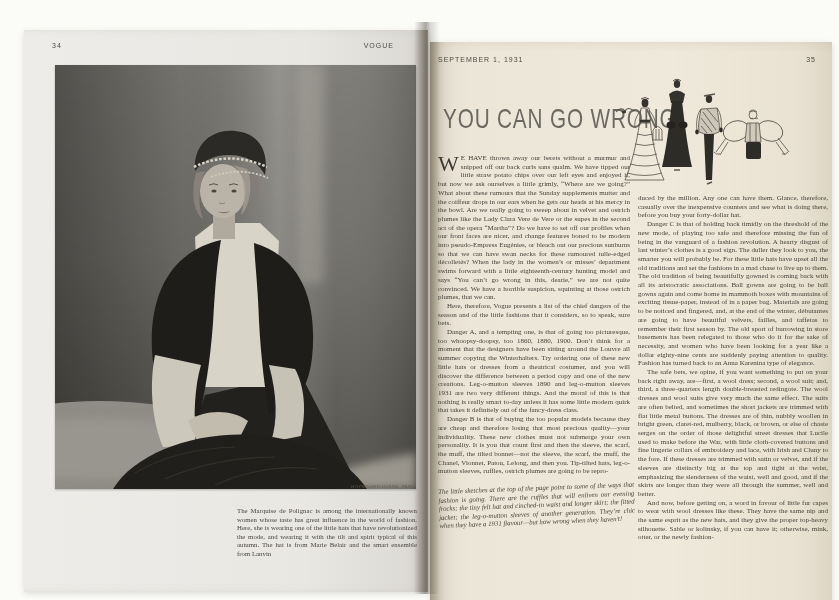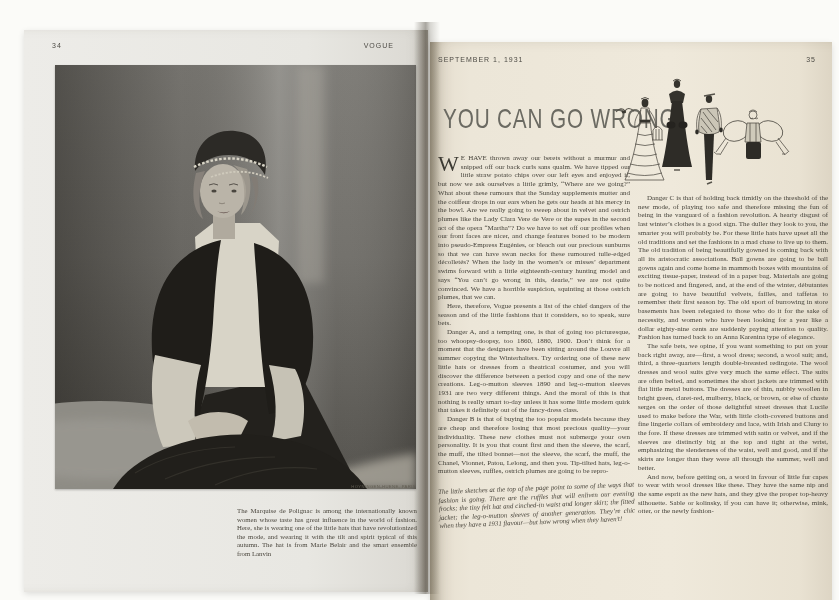--- a/index.html
+++ b/index.html
@@ -173,19 +173,20 @@
 
     <div class="col col1">
       <p class="noindent"><span class="dropcap">W</span><span>E HAVE thrown away our berets without a murmur and snipped off our back curls sans qualm. We have tipped our little straw potato chips over our left eyes and enjoyed it, but now we ask ourselves a little grimly, “Where are we going?” What about these rumours that the Sunday supplements mutter and the coiffeur drops in our ears when he gets our heads at his mercy in the bowl. Are we really going to sweep about in velvet and ostrich plumes like the Lady Clara Vere de Vere or the supes in the second act of the opera “Martha”? Do we have to set off our profiles when our front faces are nicer, and change features boned to be modern into pseudo-Empress Eugénies, or bleach out our precious sunburns so that we can have swan necks for these rumoured tulle-edged décolletés? When the lady in the women’s or misses’ department swims forward with a little eighteenth-century hunting model and says “You can’t go wrong in this, dearie,” we are not quite convinced. We have a horrible suspicion, squinting at those ostrich plumes, that we can.</span></p>
       <p>Here, therefore, Vogue presents a list of the chief dangers of the season and of the little fashions that it considers, so to speak, sure bets.</p>
       <p>Danger A, and a tempting one, is that of going too picturesque, too whoopsy-doopsy, too 1860, 1880, 1900. Don’t think for a moment that the designers have been sitting around the Louvre all summer copying the Winterhalters. Try ordering one of these new little hats or dresses from a theatrical costumer, and you will discover the difference between a period copy and one of the new creations. Leg-o-mutton sleeves 1890 and leg-o-mutton sleeves 1931 are two very different things. And the moral of this is that nothing is really smart to-day unless it has some little modern quirk that takes it definitely out of the fancy-dress class.</p>
       <p>Danger B is that of buying the too popular models because they are cheap and therefore losing that most precious quality—your individuality. These new clothes must not submerge your own personality. It is you that count first and then the sleeve, the scarf, the muff, the tilted bonnet—not the sleeve, the scarf, the muff, the Chanel, Vionnet, Patou, Lelong, and then you. Tip-tilted hats, leg-o-mutton sleeves, ruffles, ostrich plumes are going to be repro-</p>
       <div class="footnote">The little sketches at the top of the page point to some of the ways that fashion is going. There are the ruffles that will enliven our evening frocks; the tiny felt hat and cinched-in waist and longer skirt; the fitted jacket; the leg-o-mutton sleeves of another generation. They’re chic when they have a 1931 flavour—but how wrong when they haven’t!</div>
     </div>
 
     <div class="col col2">
+      <p class="noindent">duced by the million. Any one can have them. Glance, therefore, casually over the inexpensive counters and see what is doing there, before you buy your forty-dollar hat.</p>
       <p>Danger C is that of holding back timidly on the threshold of the new mode, of playing too safe and therefore missing the fun of being in the vanguard of a fashion revolution. A hearty disgust of last winter’s clothes is a good sign. The duller they look to you, the smarter you will probably be. For these little hats have upset all the old traditions and set the fashions in a mad chase to live up to them. The old tradition of being beautifully gowned is coming back with all its aristocratic associations. Ball gowns are going to be ball gowns again and come home in mammoth boxes with mountains of exciting tissue-paper, instead of in a paper bag. Materials are going to be noticed and fingered, and, at the end of the winter, débutantes are going to have beautiful velvets, failles, and taffetas to remember their first season by. The old sport of burrowing in store basements has been relegated to those who do it for the sake of necessity, and women who have been looking for a year like a dollar eighty-nine cents are suddenly paying attention to quality. Fashion has turned back to an Anna Karenina type of elegance.</p>
       <p>The safe bets, we opine, if you want something to put on your back right away, are—first, a wool dress; second, a wool suit; and, third, a three-quarters length double-breasted redingote. The wool dresses and wool suits give very much the same effect. The suits are often belted, and sometimes the short jackets are trimmed with flat little metal buttons. The dresses are of thin, nubbly woollen in bright green, claret-red, mulberry, black, or brown, or else of chaste serges on the order of those delightful street dresses that Lucile used to make before the War, with little cloth-covered buttons and fine lingerie collars of embroidery and lace, with Irish and Cluny to the fore. If these dresses are trimmed with satin or velvet, and if the sleeves are distinctly big at the top and tight at the wrist, emphasizing the slenderness of the waist, well and good, and if the skirts are longer than they were all through the summer, well and better.</p>
       <p>And now, before getting on, a word in favour of little fur capes to wear with wool dresses like these. They have the same nip and the same esprit as the new hats, and they give the proper top-heavy silhouette. Sable or kolinsky, if you can have it; otherwise, mink, otter, or the newly fashion-</p>
     </div>
   </div>
 
 </div>
 
 </body></html>

